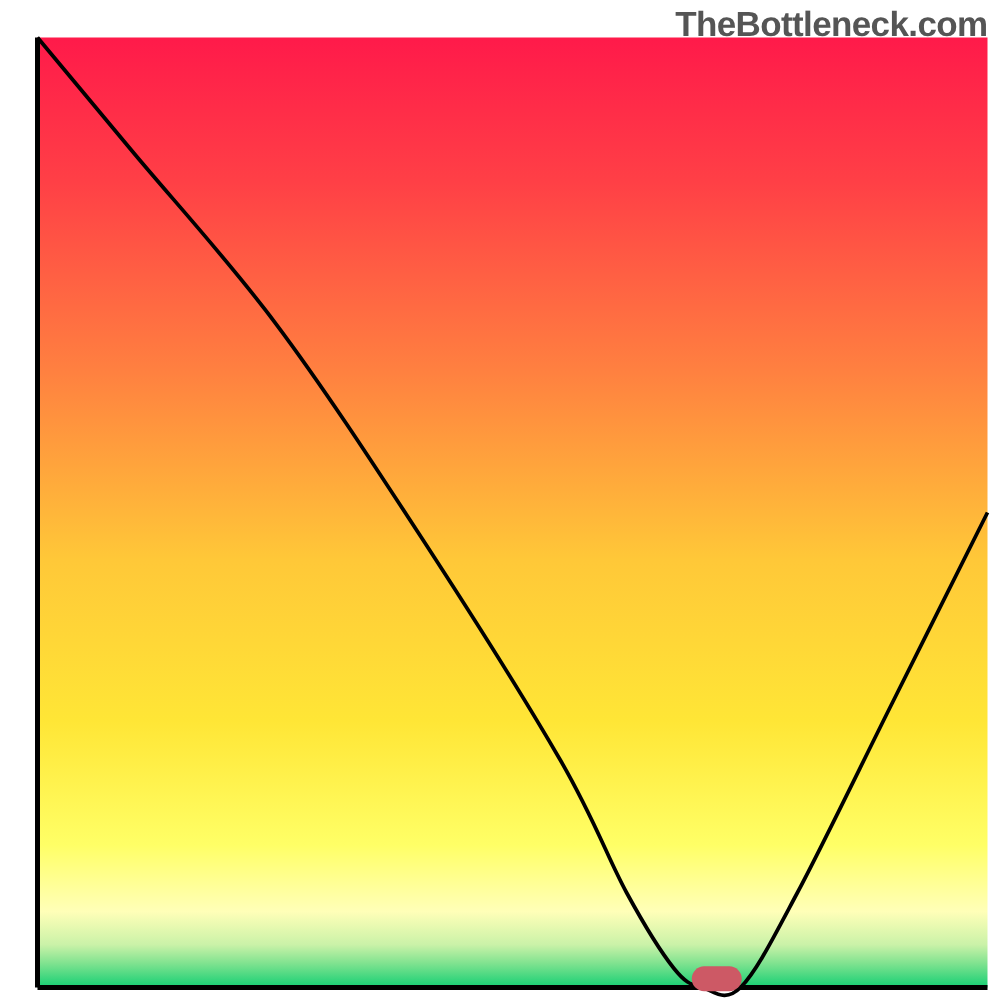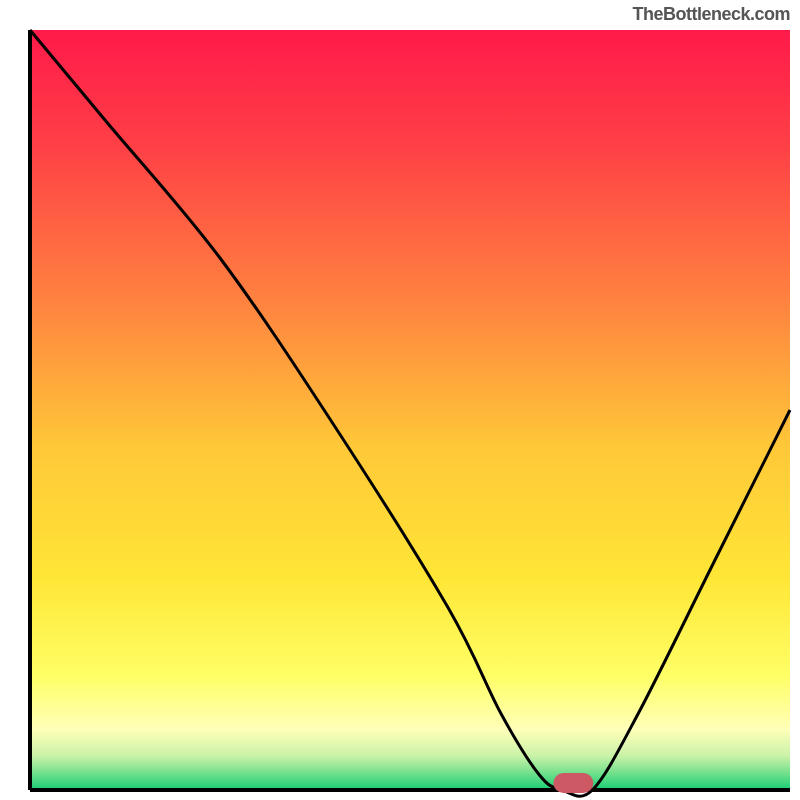--- a/index.html
+++ b/index.html
@@ -13,21 +13,21 @@
   .chart-container {
     position: relative;
     width: 800px;
     height: 800px;
   }
   .watermark {
     position: absolute;
     top: 4px;
     right: 10px;
     font-family: Arial, Helvetica, sans-serif;
-    font-size: 18px;
+    font-size: 28px;
     font-weight: 600;
     color: #555555;
     z-index: 10;
     letter-spacing: -0.5px;
   }
   svg {
     display: block;
   }
 </style>
 </head>

